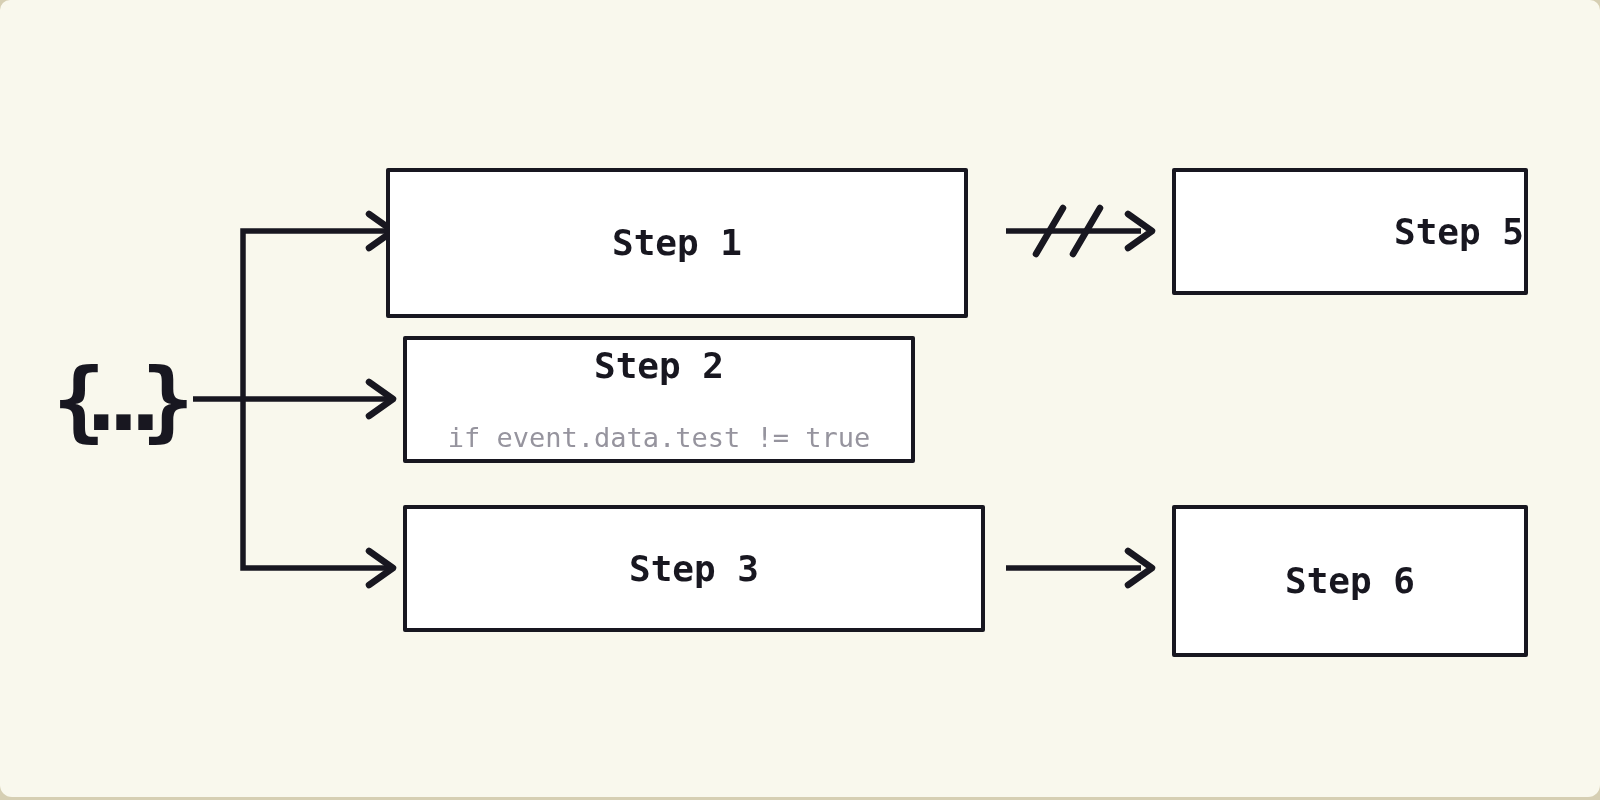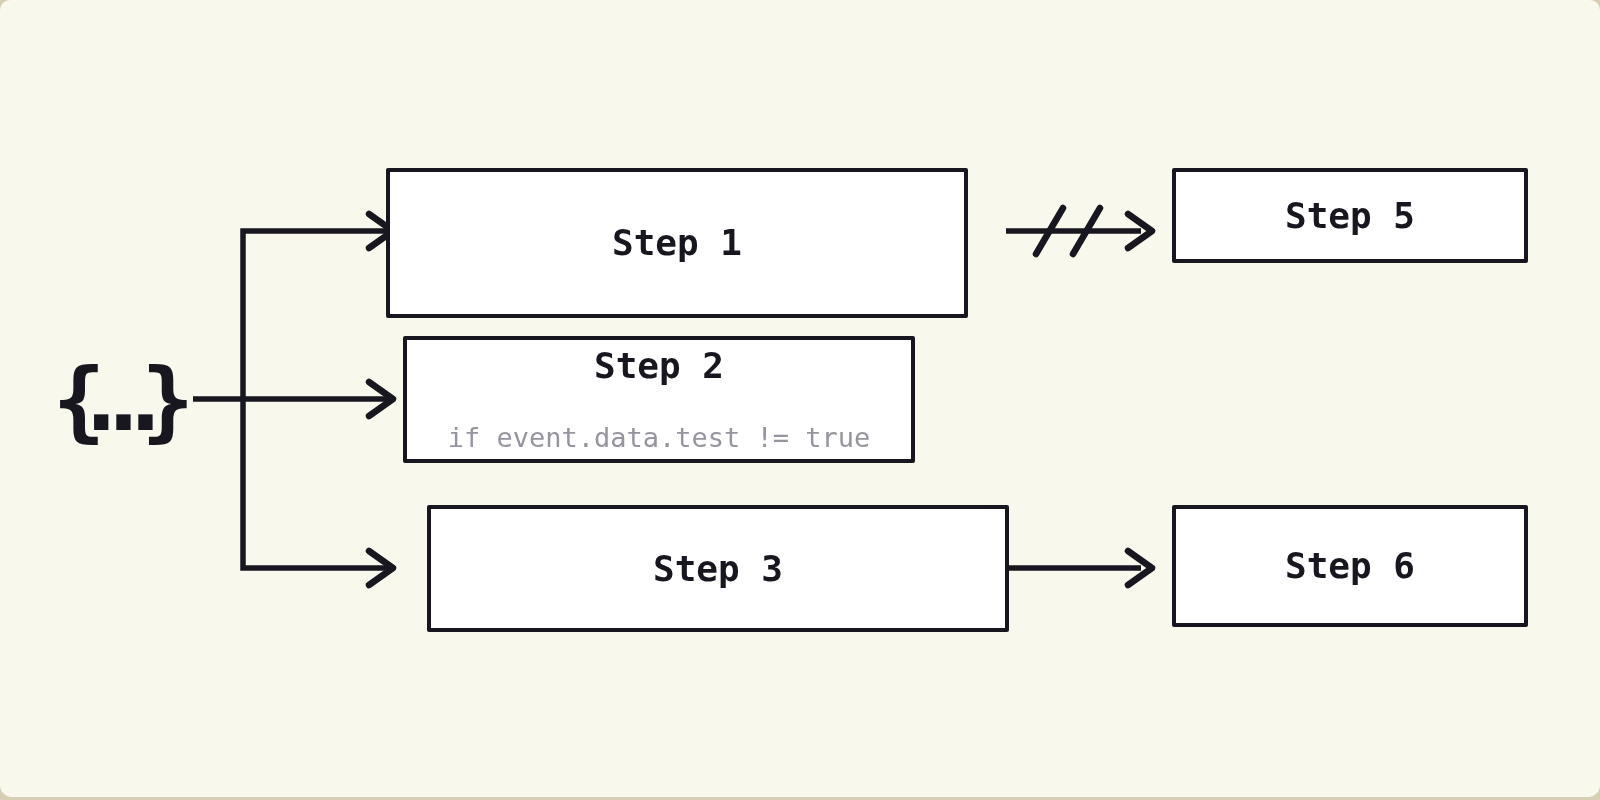--- a/index.html
+++ b/index.html
@@ -40,23 +40,23 @@
     font-weight:700;font-size:36px;line-height:1.15;color:var(--stroke);
     white-space:nowrap;
   }
   .step .cond{
     font-weight:400;font-size:27px;line-height:1.2;color:var(--muted);
     white-space:nowrap;
     margin-top:33px;
   }
   .s1{left:386px;top:168px;width:582px;height:150px;}
   .s2{left:403px;top:336px;width:512px;height:127px;}
-  .s3{left:403px;top:505px;width:582px;height:127px;margin-left:24px;}
-  .s5{left:1172px;top:168px;width:356px;height:95px;}
-  .s6{left:1172px;top:505px;width:356px;height:122px;}
+  .s3{left:403px;top:505px;width:582px;height:127px;}
+  .s5{left:1172px;top:168px;width:356px;height:127px;align-items:flex-end;}
+  .s6{left:1172px;top:505px;width:356px;height:152px;}
 </style>
 </head>
 <body>
 
 <div class="page">
   <div class="canvas">
 
     <svg class="wires" viewBox="0 0 1600 800" aria-hidden="true">
       <path class="shaft" d="M388 231 H243 V568 H388"></path>
       <path class="shaft" d="M193 399 H388"></path>

